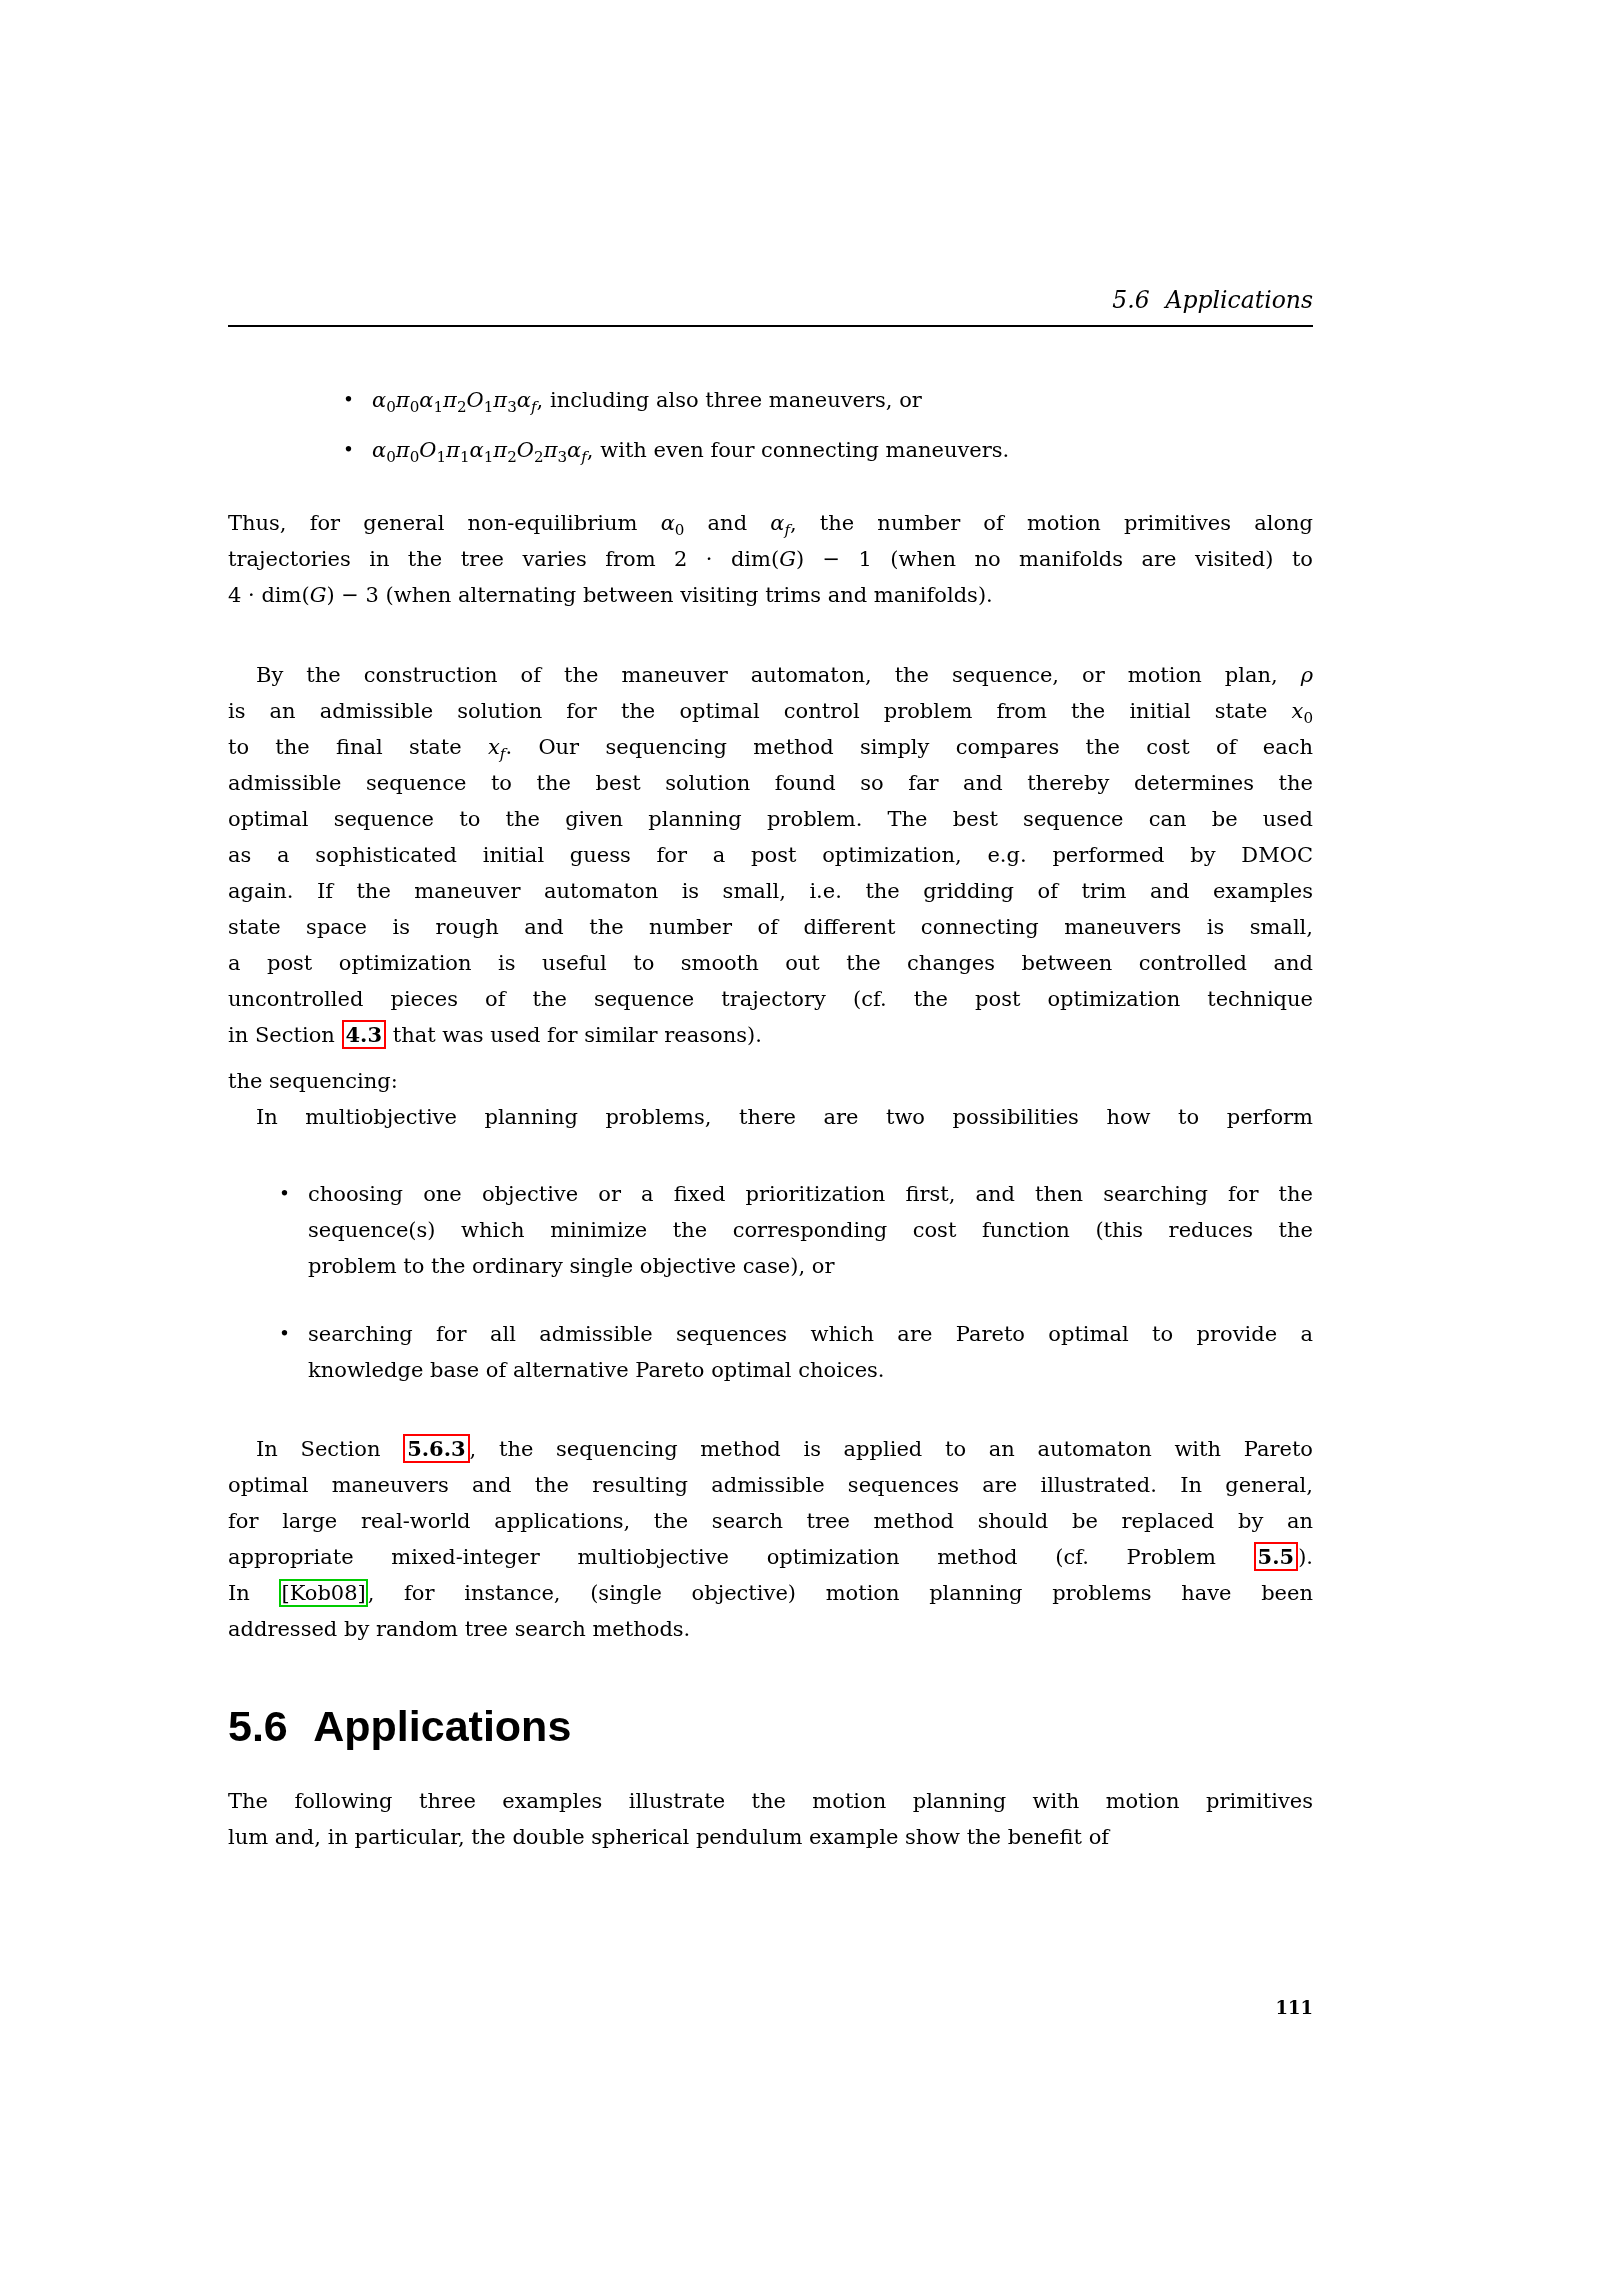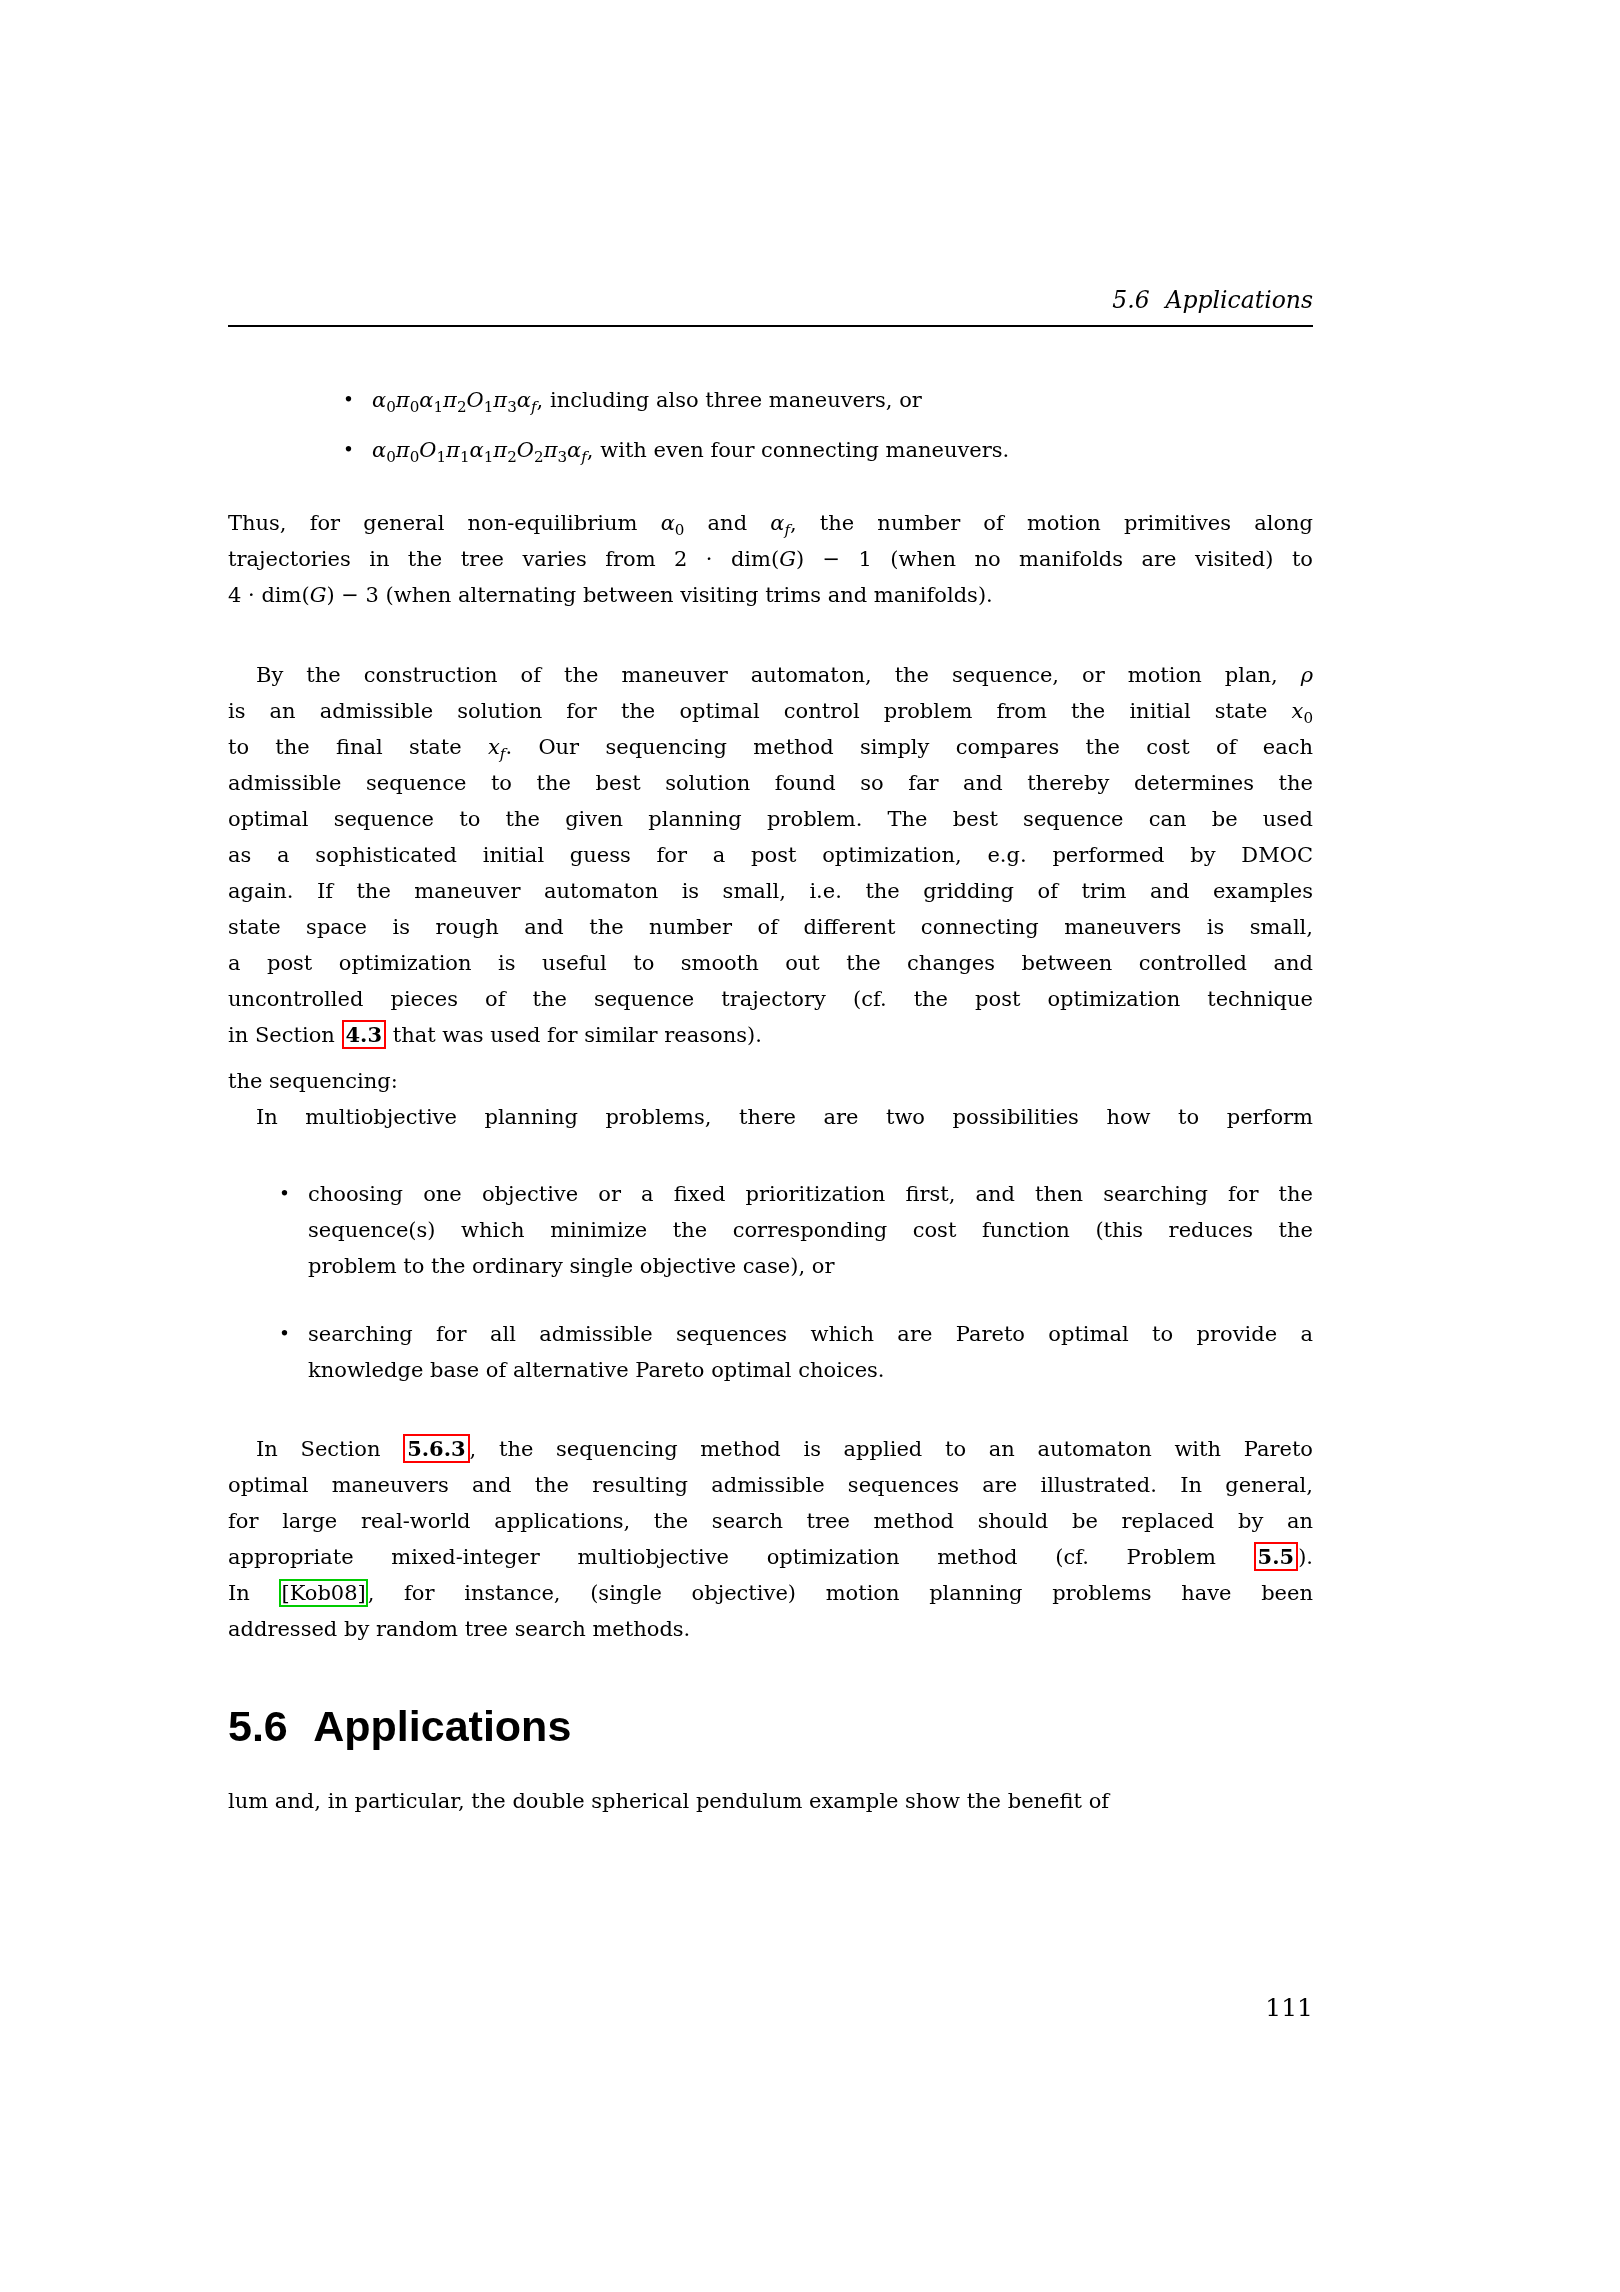--- a/index.html
+++ b/index.html
@@ -35,21 +35,21 @@
   
   .rbox{border:2px solid #ff0000;padding:0 2px;font-weight:bold;}
   .gbox{border:2px solid #00cc00;padding:0 0;}
   
   .sechead{
     top:1705px;font-family:"Liberation Sans",sans-serif;font-weight:bold;
     font-size:43px;line-height:43px;color:#000;
   }
   .sechead .num{margin-right:25.5px;}
   
-  .pagenum{top:1990px;text-align:right;font-size:25px;line-height:36px;}
+  .pagenum{top:1990px;text-align:right;font-size:18px;line-height:36px;font-weight:bold;}
 </style>
 </head>
 <body>
 
 <div class="block runhead">
   <span class="num">5.6</span><span>Applications</span>
 </div>
 <div class="headrule"></div>
 
 <div class="block list-top" style="top:382px">
@@ -109,17 +109,18 @@
   <div class="ln">appropriate mixed-integer multiobjective optimization method (cf. Problem <span class="rbox">5.5</span>).</div>
   <div class="ln">In <span class="gbox">[Kob08]</span>, for instance, (single objective) motion planning problems have been</div>
   <div class="ln last">addressed by random tree search methods.</div>
 </div>
 
 <div class="block sechead">
   <span class="num">5.6</span><span>Applications</span>
 </div>
 
 <div class="block" style="top:1783px">
+  <div class="ln">The following three examples illustrate the motion planning with motion primitives</div>
   <div class="ln last">lum and, in particular, the double spherical pendulum example show the benefit of</div>
 </div>
 
 <div class="block pagenum">111</div>
 
 
 </body></html>

